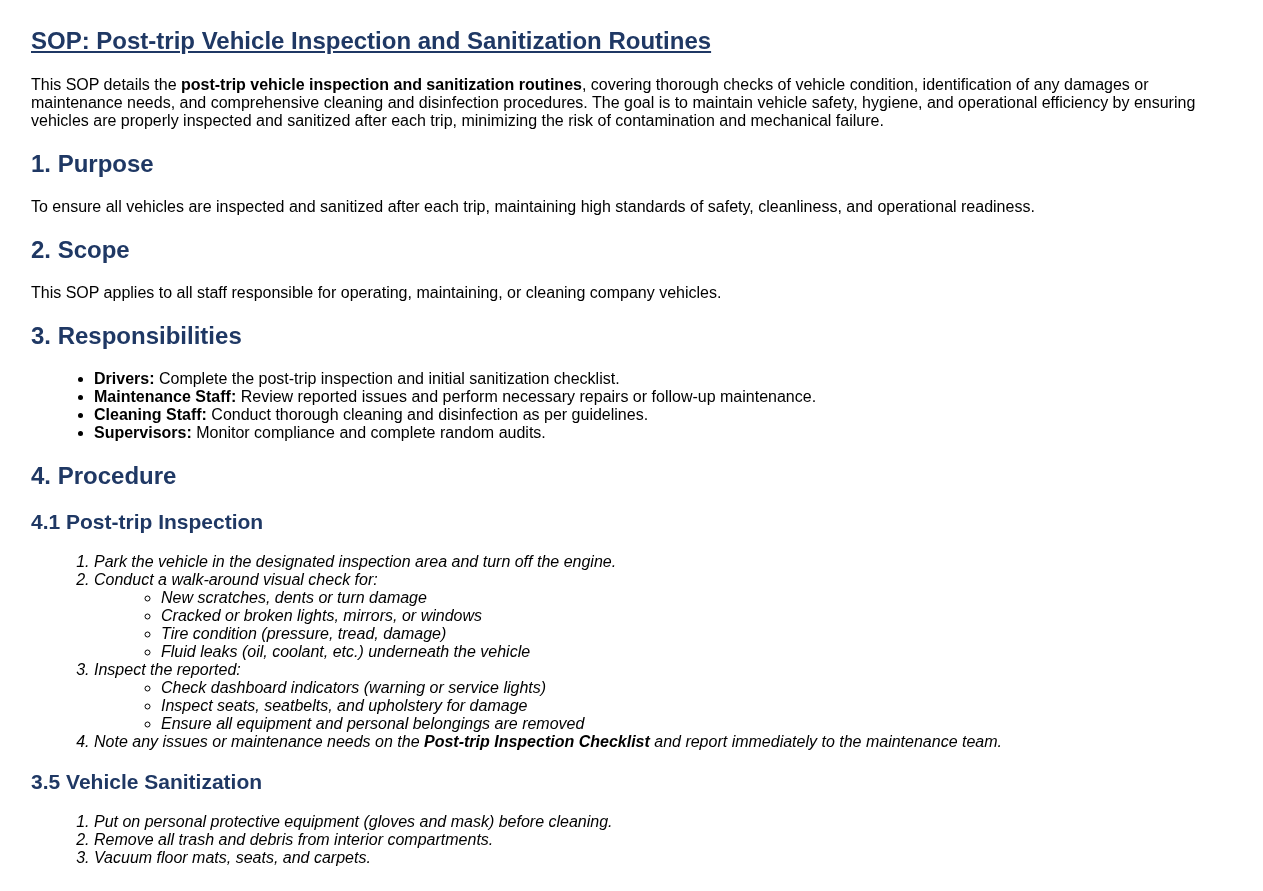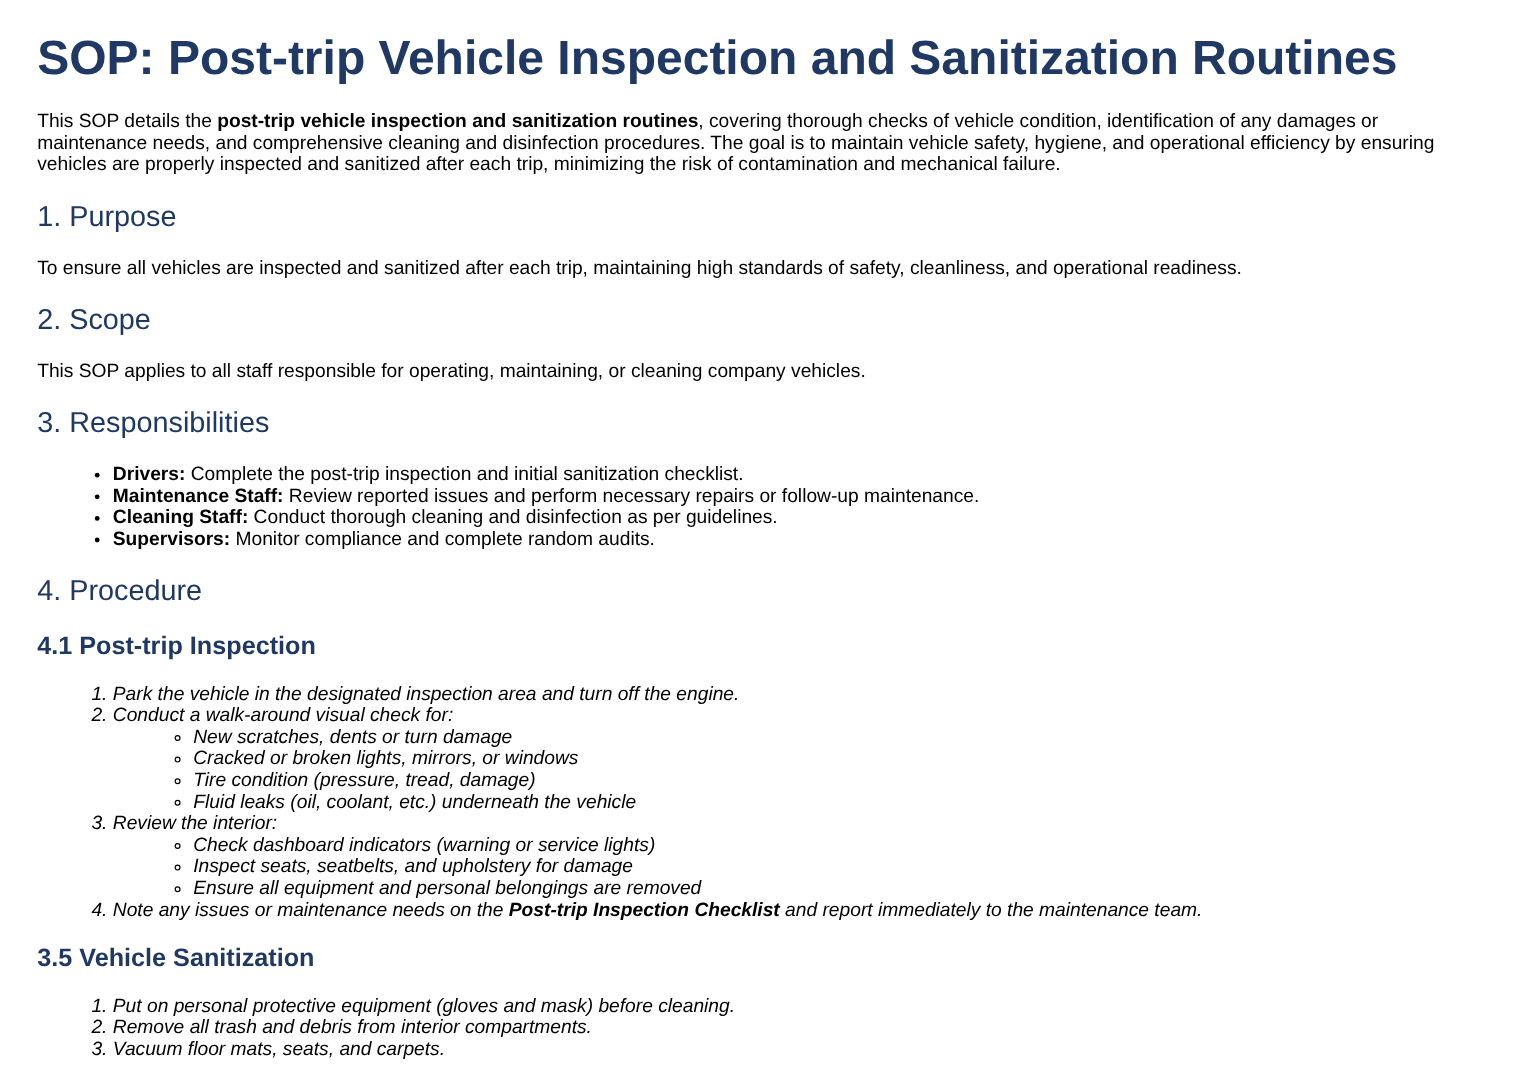--- a/index.html
+++ b/index.html
@@ -15,28 +15,29 @@
   body{
     width:1263px;
     height:891px;
     overflow:hidden;
     padding:6px 31px 0 31px;
     font-family:"Liberation Sans","DejaVu Sans",sans-serif;
     font-size:16px;
     color:var(--body-color);
   }
   h1{
-    font-size:40px;
+    font-size:24px;
     font-weight:bold;
     color:var(--heading-color);
     margin:21px 0;
+    text-decoration:underline;
   }
   h2{
     font-size:24px;
-    font-weight:normal;
+    font-weight:bold;
     color:var(--heading-color);
     margin:20px 0;
   }
   h3{
     font-size:21px;
     font-weight:bold;
     color:var(--heading-color);
     margin:19px 0;
   }
   p{
@@ -83,21 +84,21 @@
   <ol>
     <li>Park the vehicle in the designated inspection area and turn off the engine.</li>
     <li><span>Conduct a walk-around visual check for:</span>
       <ul>
         <li>New scratches, dents or turn damage</li>
         <li>Cracked or broken lights, mirrors, or windows</li>
         <li>Tire condition (pressure, tread, damage)</li>
         <li>Fluid leaks (oil, coolant, etc.) underneath the vehicle</li>
       </ul>
     </li>
-    <li><span>Review the interior:</span>
+    <li><span>Inspect the reported:</span>
       <ul>
         <li>Check dashboard indicators (warning or service lights)</li>
         <li>Inspect seats, seatbelts, and upholstery for damage</li>
         <li>Ensure all equipment and personal belongings are removed</li>
       </ul>
     </li>
     <li><span>Note any issues or maintenance needs on the </span><strong>Post-trip Inspection Checklist</strong><span> and report immediately to the maintenance team.</span></li>
   </ol>
 
   <h3>3.5 Vehicle Sanitization</h3>

